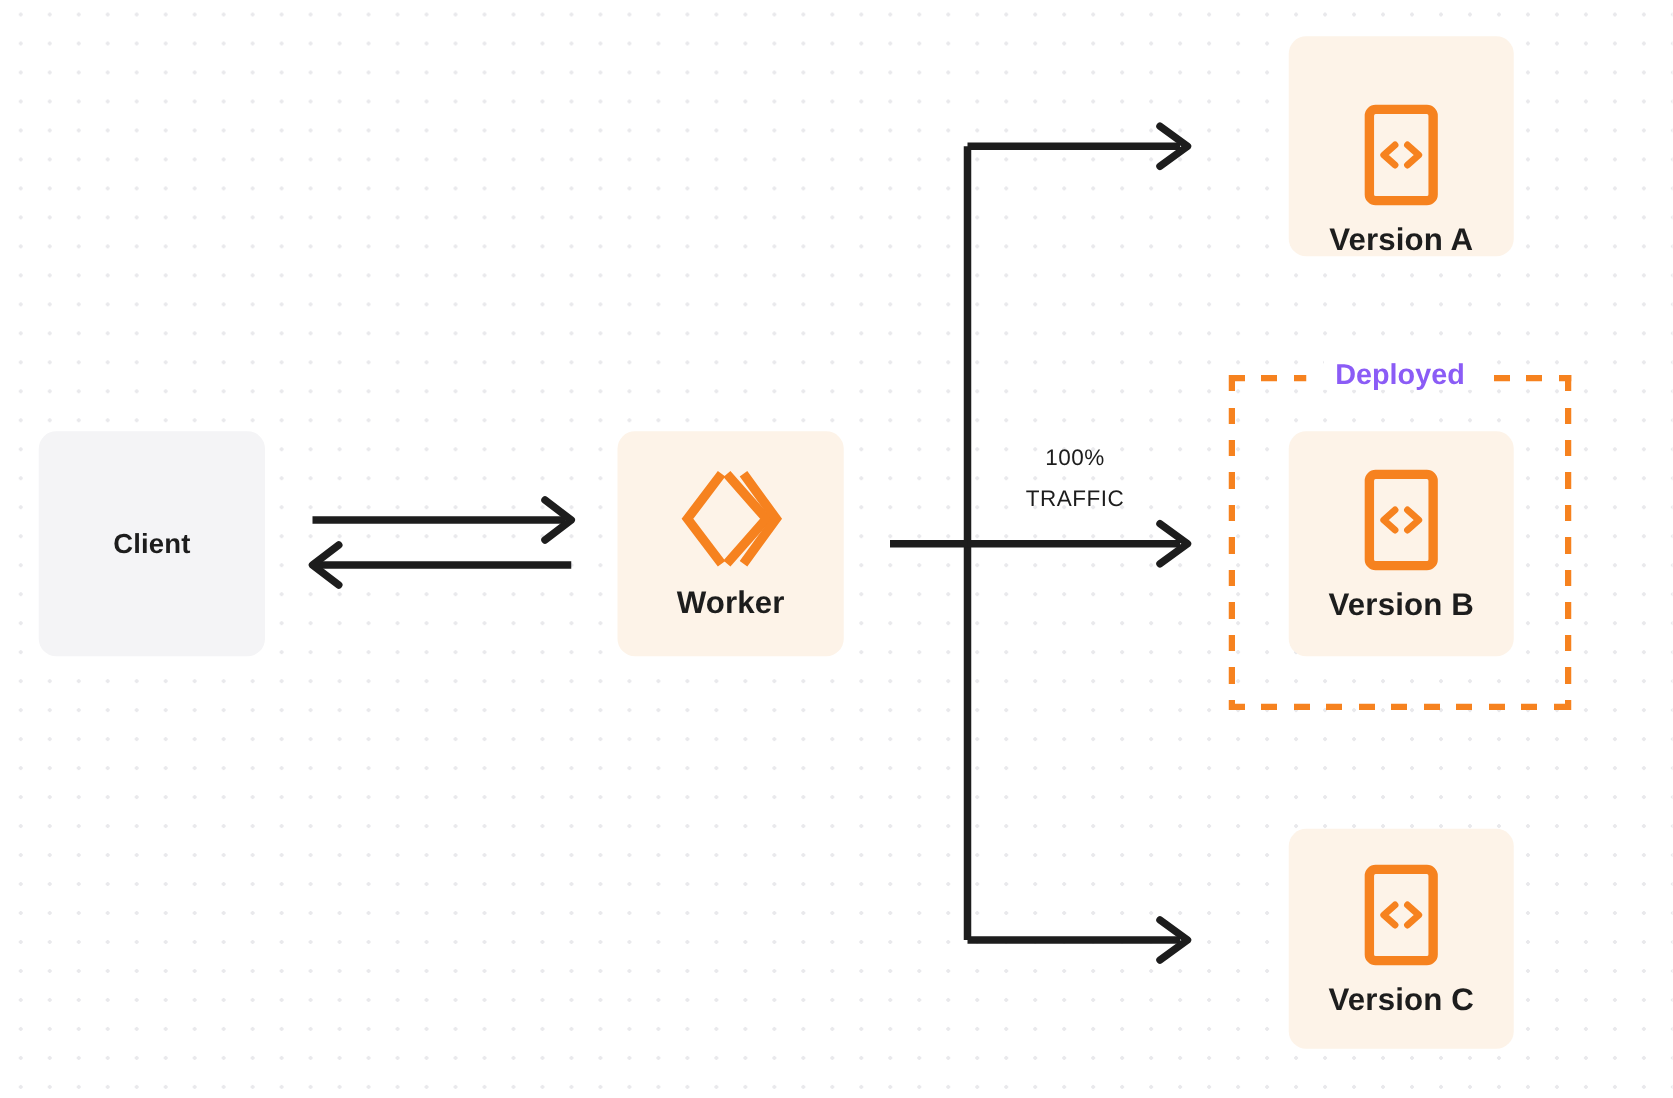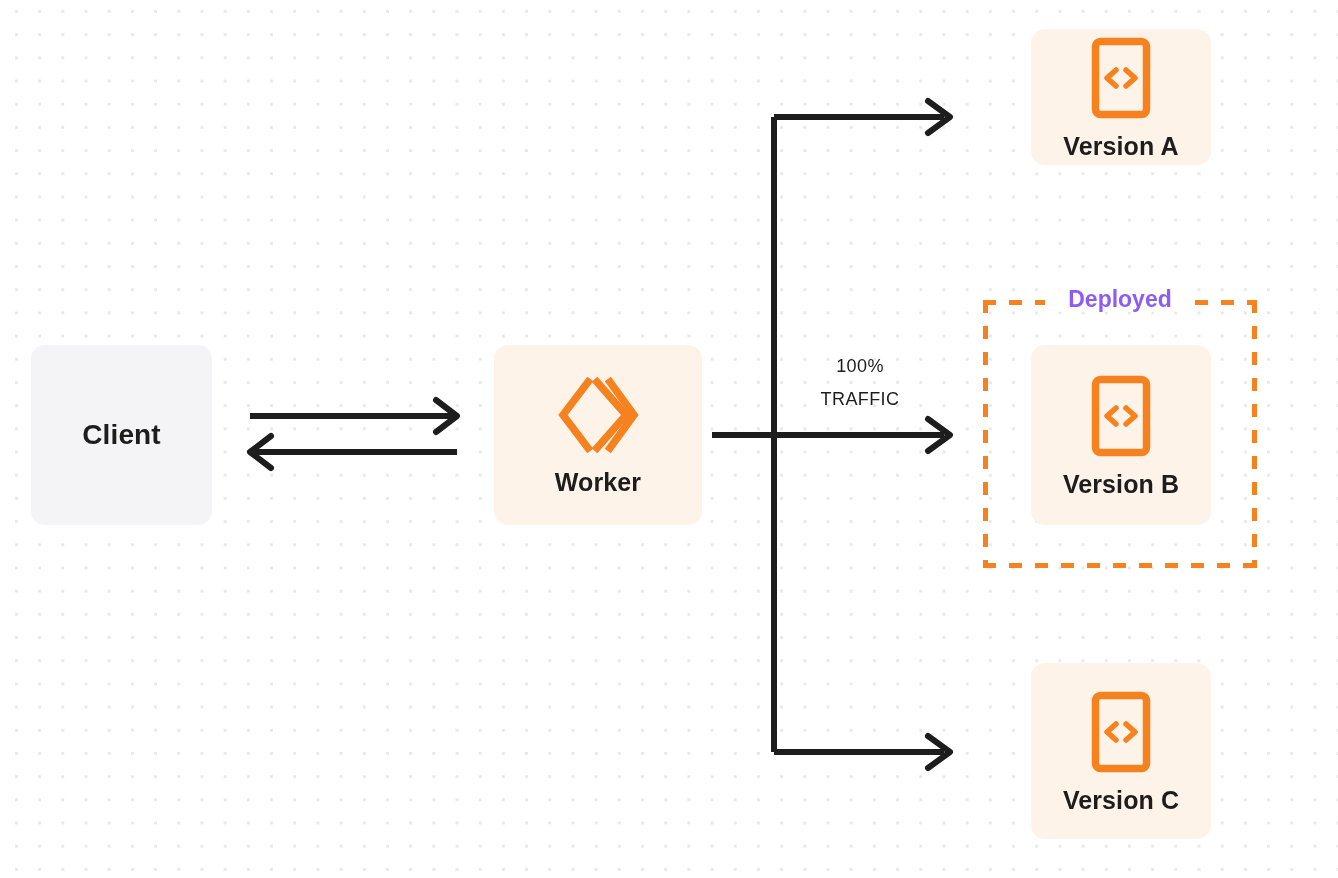--- a/index.html
+++ b/index.html
@@ -43,39 +43,39 @@
   }
 
   
   #client-node {
     left: 31px;
     top: 345px;
     width: 181px;
     height: 180px;
     background-color: #f4f4f6;
   }
-  #client-node .node-label { font-size: 28px; }
+  #client-node .node-label { font-size: 22px; }
 
   
   #worker-node {
     left: 494px;
     top: 345px;
-    width: 208px;
+    width: 181px;
     height: 180px;
     background-color: #fdf3e8;
   }
   #worker-node .node-label { font-size: 25px; margin-top: 16px; }
 
   
   .version-node {
     left: 1031px;
     width: 180px;
     background-color: #fdf3e8;
   }
-  #version-a-node { top: 29px;  height: 136px; }
+  #version-a-node { top: 29px;  height: 176px; justify-content: flex-end; }
   #version-b-node { top: 345px; height: 180px; }
   #version-c-node { top: 663px; height: 176px; }
   .version-node .node-label { font-size: 25px; margin-top: 14px; }
 
   .icon-wrap {
     display: block;
     line-height: 0;
   }
 
   

